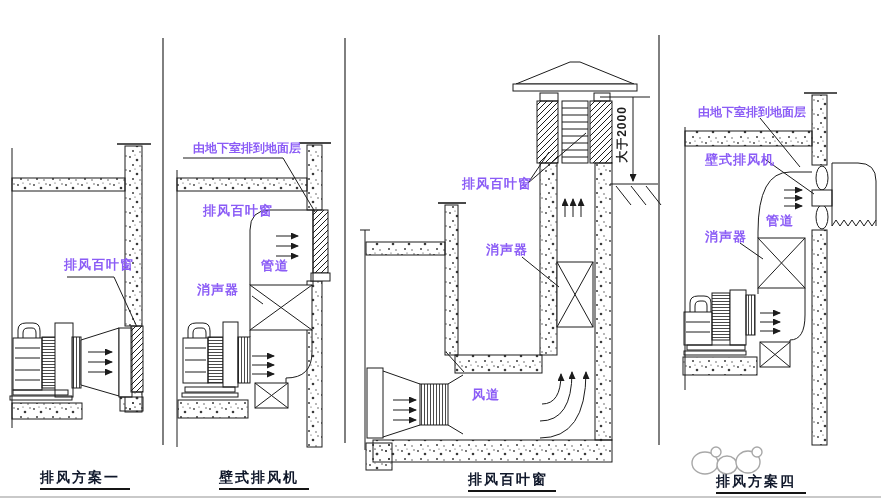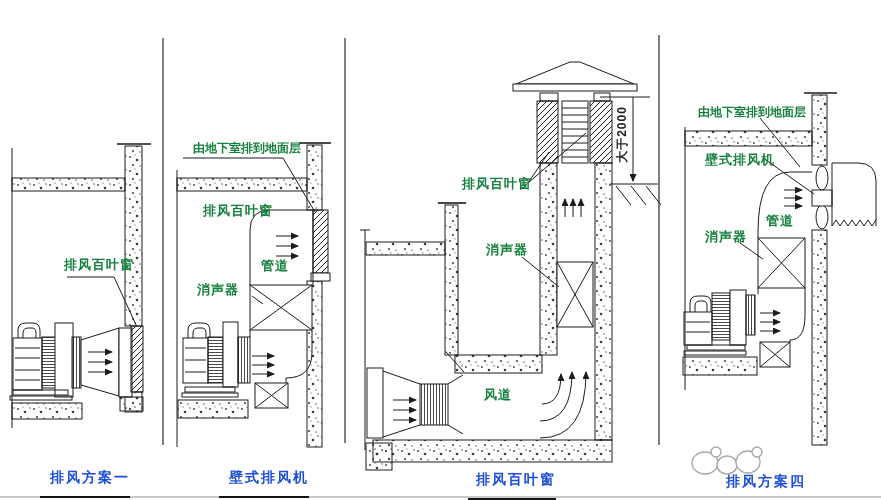--- a/index.html
+++ b/index.html
@@ -2,28 +2,28 @@
 <html><head>
 <meta charset="utf-8">
 <style>
   html,body{margin:0;padding:0;background:#e8e8e8;}
   .stage{
     position:relative;width:881px;height:500px;background:#ffffff;
     font-family:"Liberation Sans",sans-serif;color:#1c1c1c;overflow:hidden;
   }
   .stage svg{position:absolute;left:0;top:0;}
   .lbl{
-    position:absolute;font-size:13px;font-weight:bold;color:#15803d;
+    position:absolute;font-size:13px;font-weight:bold;color:#8b5cf6;
     white-space:nowrap;letter-spacing:1px;line-height:1;
   }
   .lbl.small{font-size:12px;letter-spacing:0;}
   .caption{
-    position:absolute;font-size:14px;font-weight:bold;text-align:right;
-    letter-spacing:2px;padding-bottom:11px;border-bottom:2px solid #151515;
-    color:#1d4ed8;line-height:1.1;
+    position:absolute;font-size:14px;font-weight:bold;text-align:left;
+    letter-spacing:2px;padding-bottom:3px;border-bottom:2px solid #151515;
+    color:#0f172a;line-height:1.1;
   }
   .dim{
     position:absolute;left:592px;top:126px;width:60px;text-align:center;
     font-size:12px;font-weight:bold;transform:rotate(-90deg);
     transform-origin:center;letter-spacing:1px;
   }
   .watermark{
     position:absolute;left:750px;top:444px;font-size:26px;font-weight:bold;
     letter-spacing:2px;color:#fdfdfd;
     text-shadow:1px 1px 1px #8a8a8a,-1px -1px 1px #c4c4c4,
@@ -305,21 +305,21 @@
 
 <div class="lbl" style="left:64px;top:258px">排风百叶窗</div>
 
 <div class="lbl small" style="left:193px;top:142px">由地下室排到地面层</div>
 <div class="lbl" style="left:203px;top:204px">排风百叶窗</div>
 <div class="lbl" style="left:261px;top:259px">管道</div>
 <div class="lbl" style="left:197px;top:283px">消声器</div>
 
 <div class="lbl" style="left:462px;top:177px">排风百叶窗</div>
 <div class="lbl" style="left:486px;top:243px">消声器</div>
-<div class="lbl" style="left:484px;top:388px">风道</div>
+<div class="lbl" style="left:472px;top:388px">风道</div>
 <div class="dim">大于2000</div>
 
 <div class="lbl small" style="left:698px;top:106px">由地下室排到地面层</div>
 <div class="lbl" style="left:705px;top:153px">壁式排风机</div>
 <div class="lbl" style="left:766px;top:214px">管道</div>
 <div class="lbl" style="left:705px;top:230px">消声器</div>
 
 <div class="caption" style="left:40px;top:470px;width:90px">排风方案一</div>
 <div class="caption" style="left:219px;top:470px;width:90px">壁式排风机</div>
 <div class="caption" style="left:468px;top:472px;width:88px">排风百叶窗</div>

